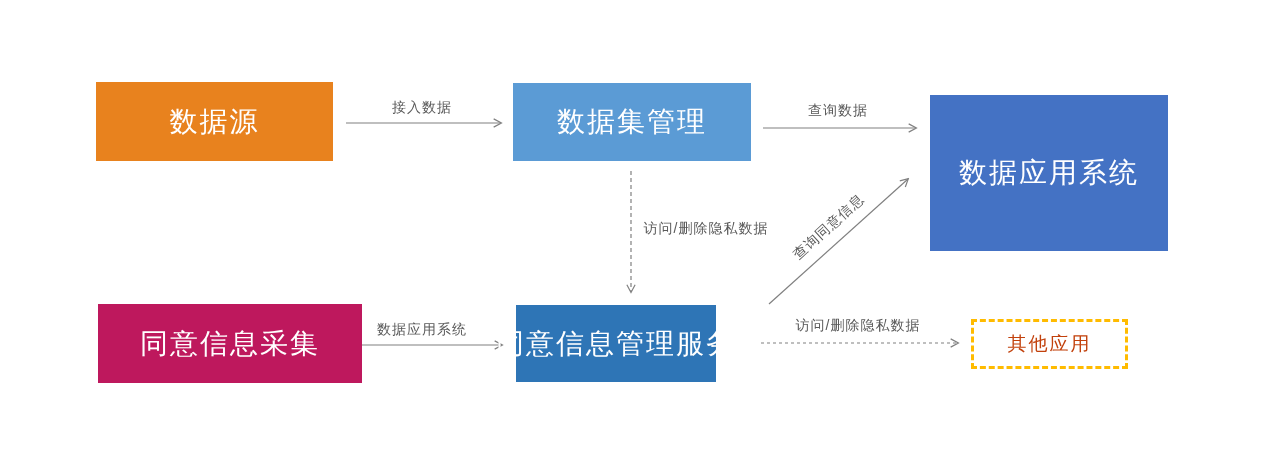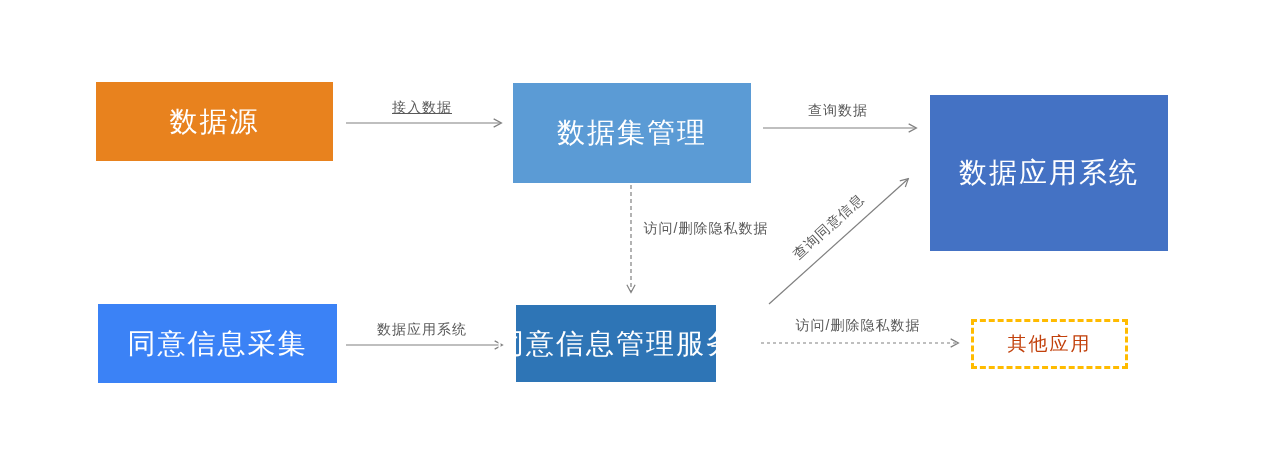--- a/index.html
+++ b/index.html
@@ -16,23 +16,23 @@
     display: flex;
     align-items: center;
     justify-content: center;
     color: #ffffff;
     font-size: 28px;
     letter-spacing: 2px;
     white-space: nowrap;
     box-sizing: border-box;
   }
   .node-data-source        { left: 96px;  top: 82px;  width: 237px; height: 79px;  background: #e8821e; }
-  .node-dataset-management { left: 513px; top: 83px;  width: 238px; height: 100px;  background: #5b9bd5; }
+  .node-dataset-management { left: 513px; top: 83px;  width: 238px; height: 78px;  background: #5b9bd5; }
   .node-data-app-system    { left: 930px; top: 95px;  width: 238px; height: 156px; background: #4472c4; }
-  .node-consent-collection { left: 98px;  top: 304px; width: 239px; height: 79px;  background: #3b82f6; }
+  .node-consent-collection { left: 98px;  top: 304px; width: 264px; height: 79px;  background: #be185d; }
   .node-consent-management { left: 516px; top: 305px; width: 200px; height: 77px;  background: #2e75b6; }
   .node-other-apps {
     left: 971px; top: 319px; width: 157px; height: 50px;
     background: #ffffff;
     border: 3px dashed #ffbb00;
     color: #c2410c;
     font-size: 19px;
     letter-spacing: 2px;
     align-items: center;
   }
@@ -90,21 +90,21 @@
   </div>
 
   <div class="node node-consent-management">
     <span>同意信息管理服务</span>
   </div>
 
   <div class="node node-other-apps">
     <span>其他应用</span>
   </div>
 
-  <div class="edge-label" style="left:422px; top:108px;text-decoration:underline;">接入数据</div>
+  <div class="edge-label" style="left:422px; top:108px;">接入数据</div>
 
   <div class="edge-label" style="left:838px; top:111px;">查询数据</div>
 
   <div class="edge-label" style="left:706px; top:229px;">访问/删除隐私数据</div>
 
   <div class="edge-label" style="left:422px; top:330px;">数据应用系统</div>
 
   <div class="edge-label edge-label-rotated" style="left:829px; top:227px;">查询同意信息</div>
 
   <div class="edge-label" style="left:858px; top:326px;">访问/删除隐私数据</div>

